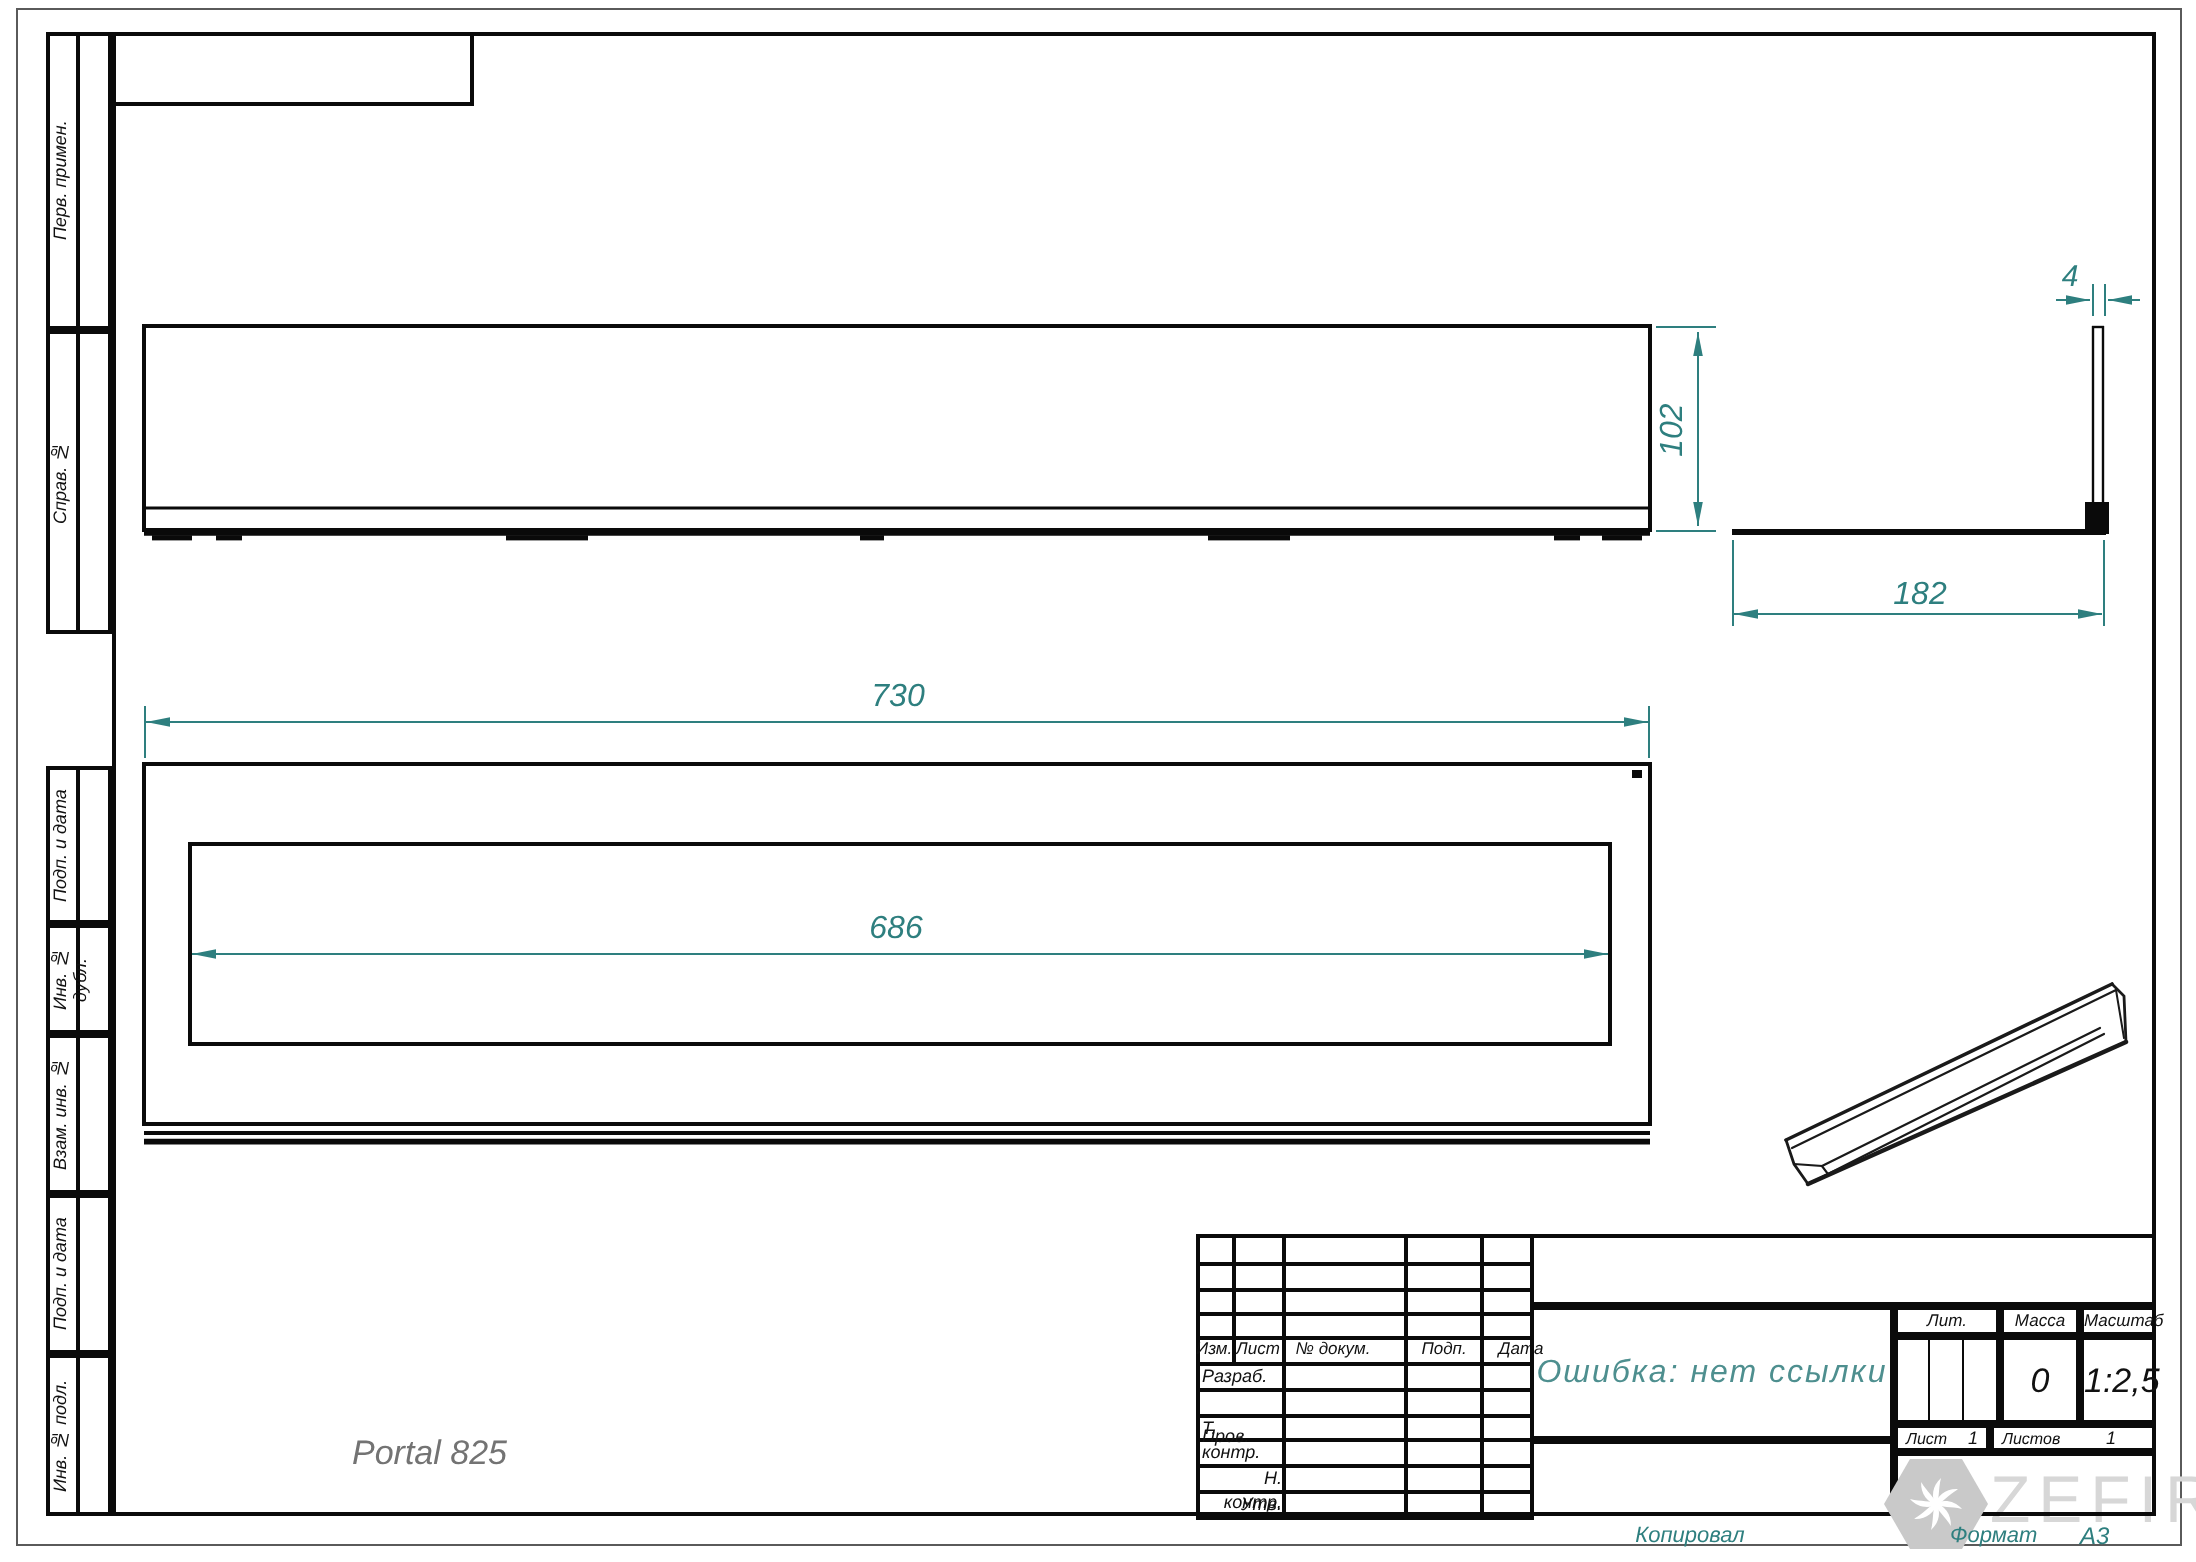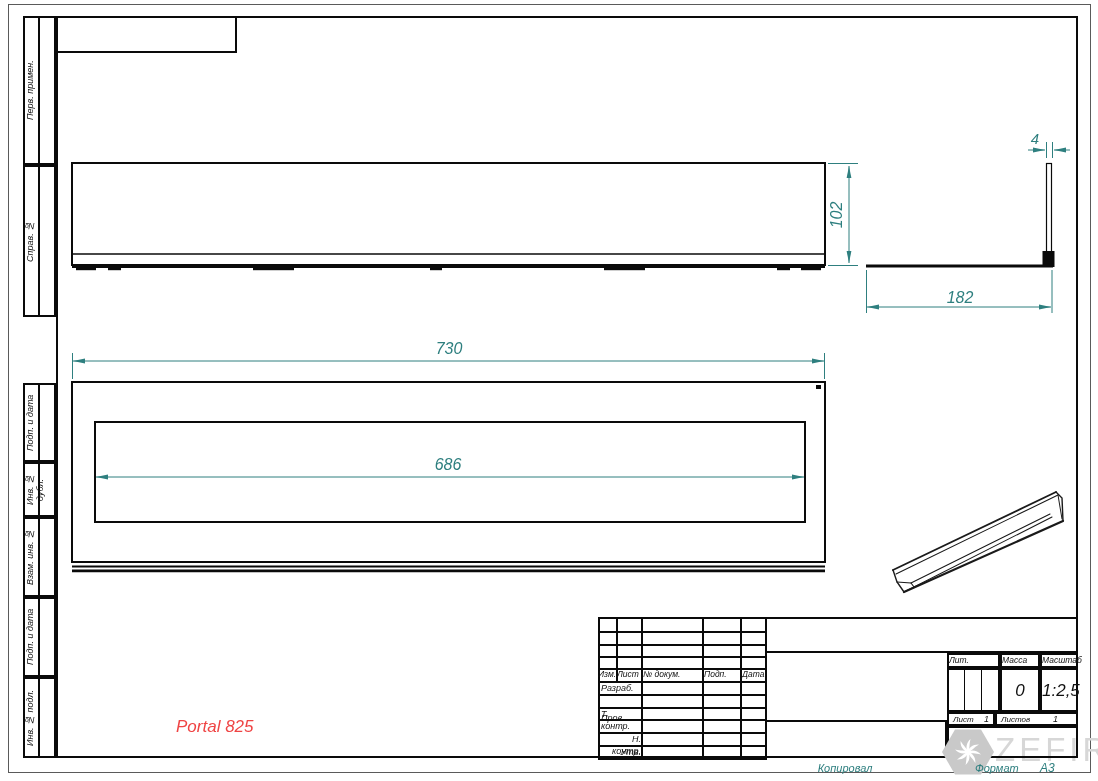--- a/index.html
+++ b/index.html
@@ -5,21 +5,21 @@
   html,body{margin:0;padding:0;background:#fff;}
   .sheet{position:relative;width:1098px;height:781px;background:#fff;overflow:hidden;
          font-family:"Liberation Sans",sans-serif;color:#111;}
   .abs{position:absolute;box-sizing:border-box;}
   .hl{position:absolute;background:#0a0a0a;height:2px;}
   .vl{position:absolute;background:#0a0a0a;width:2px;}
   .cell{position:absolute;box-sizing:border-box;border:2px solid #0a0a0a;background:transparent;}
   .it{font-style:italic;}
   .tc{text-align:center;}
   .lab{font:italic 9px "Liberation Sans",sans-serif;color:#111;}
-  .hdr{font:italic 8.5px "Liberation Sans",sans-serif;color:#111;text-align:left;}
+  .hdr{font:italic 8.5px "Liberation Sans",sans-serif;color:#111;text-align:center;}
   .vtxt{position:absolute;left:0px;top:0;height:100%;width:14px;
         writing-mode:vertical-rl;transform:rotate(180deg);
         text-align:center;font:italic 9px "Liberation Sans",sans-serif;color:#111;}
   .dimtxt{position:absolute;color:#2E7F7F;font:italic 16px "Liberation Sans",sans-serif;text-align:center;}
   .teal{color:#2E7F7F;}
   .wmtext{position:absolute;left:995px;top:731px;font:400 33px "Liberation Sans",sans-serif;
           color:#d7d7d7;letter-spacing:4px;}
   .err{display:flex;align-items:center;justify-content:center;
        font:italic 16px "Liberation Sans",sans-serif;color:#4E8F8F;letter-spacing:1px;}
   .flexrow{display:flex;align-items:center;justify-content:space-between;padding:0 4px;}
@@ -168,20 +168,23 @@
 
   <div class="abs lab" style="left:601px;top:682px;width:56px;line-height:12px;">Разраб.</div>
   <div class="abs lab" style="left:601px;top:712px;width:25px;line-height:12px;">Пров.</div>
   <div class="abs lab" style="left:601px;top:708px;width:20px;line-height:12px;">Т. контр.</div>
   <div class="abs lab" style="left:601px;top:720px;width:40px;line-height:12px;"></div>
   <div class="abs lab" style="left:601px;top:733px;width:40px;line-height:12px;text-align:right;">Н. контр.</div>
   <div class="abs lab" style="left:601px;top:746px;width:40px;line-height:12px;text-align:right;">Утв.</div>
 
   <div class="cell" style="left:765px;top:617px;width:313px;height:36px;"></div>
 
+  <div class="cell err" style="left:765px;top:653px;width:182px;height:67px;">
+    <span>Ошибка: нет ссылки</span>
+  </div>
 
   <div class="cell" style="left:765px;top:720px;width:182px;height:38px;"></div>
 
   <div class="cell hdr" style="left:947px;top:653px;width:53px;height:15px;line-height:11px;">Лит.</div>
   <div class="cell hdr" style="left:1000px;top:653px;width:40px;height:15px;line-height:11px;">Масса</div>
   <div class="cell hdr" style="left:1040px;top:653px;width:38px;height:15px;line-height:11px;">Масштаб</div>
 
   <div class="cell" style="left:947px;top:668px;width:53px;height:44px;">
     <div class="abs" style="left:15px;top:0;width:1px;height:100%;background:#0a0a0a;"></div>
     <div class="abs" style="left:32px;top:0;width:1px;height:100%;background:#0a0a0a;"></div>
@@ -199,21 +202,21 @@
   </div>
 
   <div class="cell" style="left:947px;top:726px;width:131px;height:32px;"></div>
 
   <div class="dimtxt" style="left:399px;top:340px;width:100px;">730</div>
   <div class="dimtxt" style="left:398px;top:456px;width:100px;">686</div>
   <div class="dimtxt" style="left:797px;top:206px;width:80px;transform:rotate(-90deg);">102</div>
   <div class="dimtxt" style="left:920px;top:289px;width:80px;">182</div>
   <div class="dimtxt" style="left:1020px;top:130px;width:30px;font-size:15px;">4</div>
 
-  <div class="abs it" style="left:176px;top:717px;font-size:17px;color:#ef4444;">Portal 825</div>
+  <div class="abs it" style="left:176px;top:717px;font-size:17px;color:#737373;">Portal 825</div>
 
   <svg class="abs" style="left:936px;top:722px;pointer-events:none;" width="70" height="59" viewBox="936 722 70 59">
     <polygon points="994,752 981,774.5 955,774.5 942,752 955,729.5 981,729.5" fill="#c9c9c9"></polygon>
     <g fill="#ffffff">
       <g transform="translate(968,752)">
         <path transform="rotate(0)" d="M0,1.5 C-2.5,-3.5 -2,-9 2.5,-13 C1,-7 2,-3.5 0,1.5 Z"></path>
         <path transform="rotate(45)" d="M0,1.5 C-2.5,-3.5 -2,-9 2.5,-13 C1,-7 2,-3.5 0,1.5 Z"></path>
         <path transform="rotate(90)" d="M0,1.5 C-2.5,-3.5 -2,-9 2.5,-13 C1,-7 2,-3.5 0,1.5 Z"></path>
         <path transform="rotate(135)" d="M0,1.5 C-2.5,-3.5 -2,-9 2.5,-13 C1,-7 2,-3.5 0,1.5 Z"></path>
         <path transform="rotate(180)" d="M0,1.5 C-2.5,-3.5 -2,-9 2.5,-13 C1,-7 2,-3.5 0,1.5 Z"></path>

